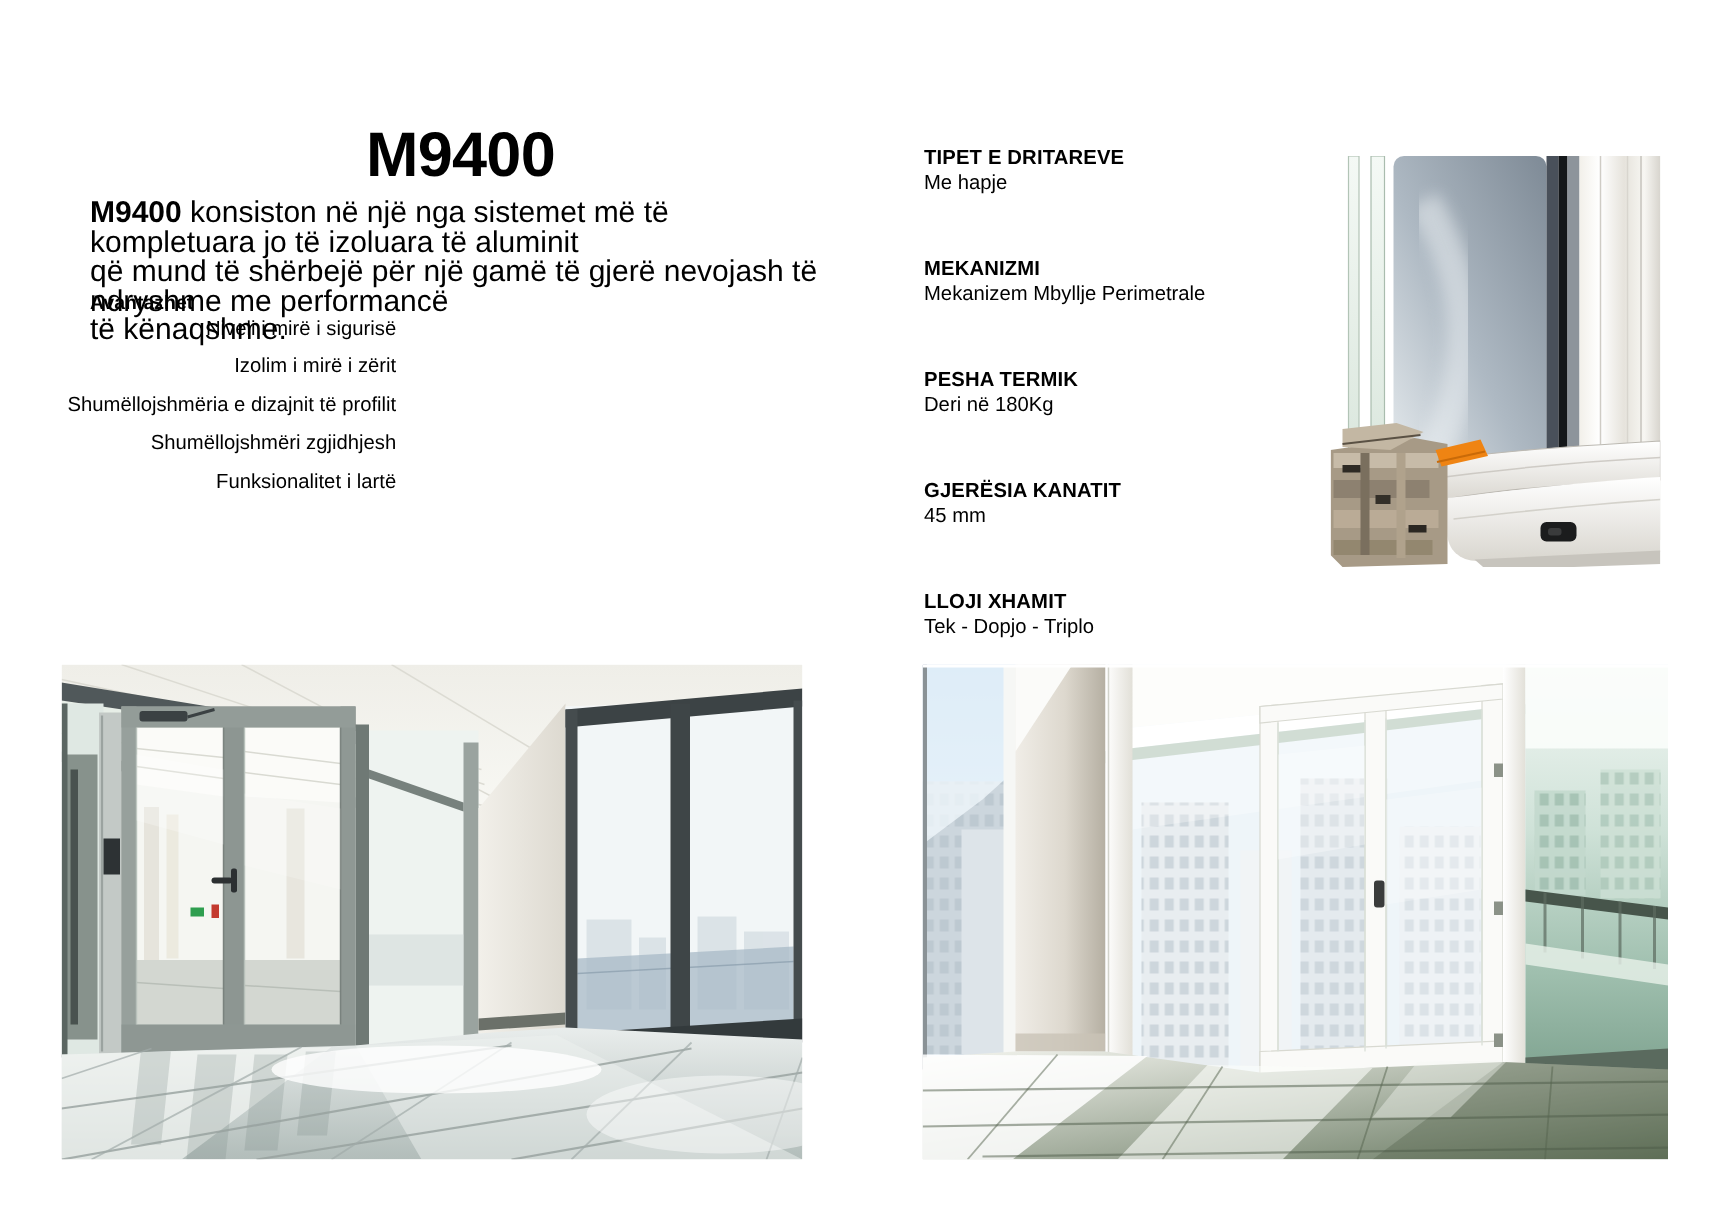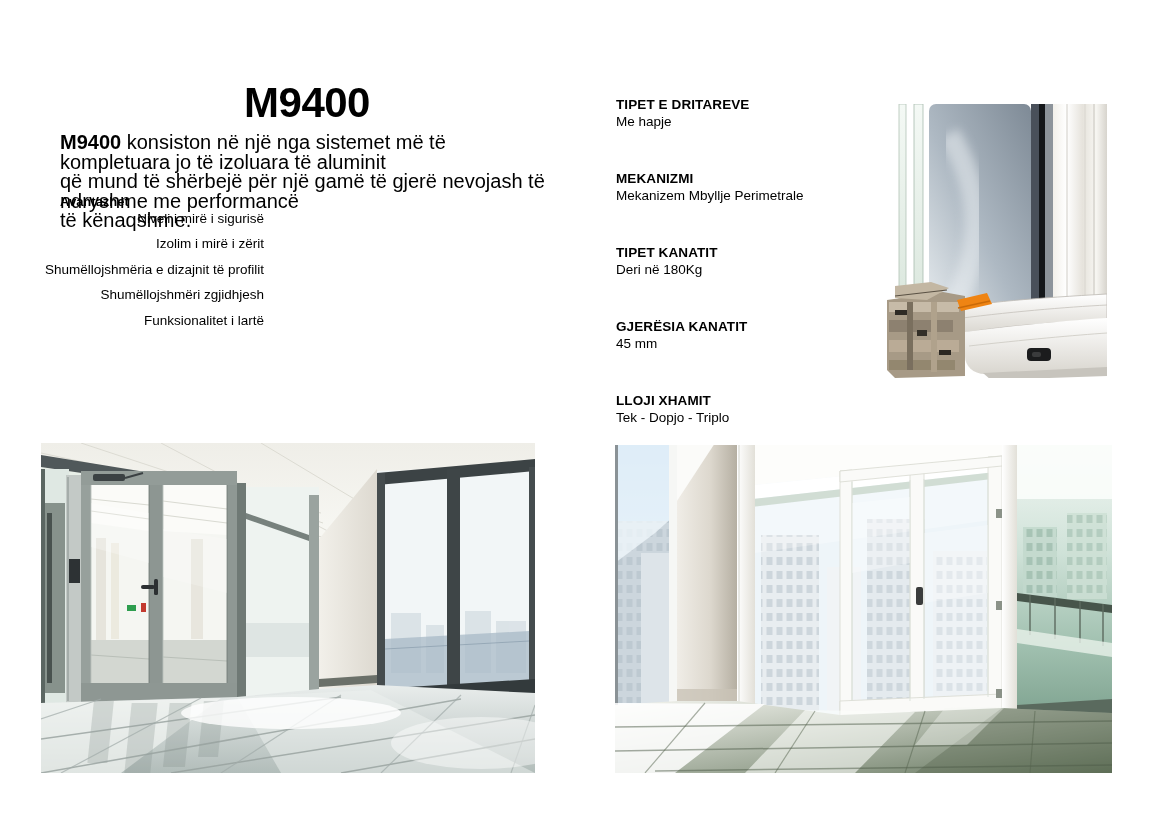--- a/index.html
+++ b/index.html
@@ -47,21 +47,21 @@
   <div class="abs specs">
     <div class="spec">
       <div class="spec-label">TIPET E DRITAREVE</div>
       <div class="spec-value">Me hapje</div>
     </div>
     <div class="spec">
       <div class="spec-label">MEKANIZMI</div>
       <div class="spec-value">Mekanizem Mbyllje Perimetrale</div>
     </div>
     <div class="spec">
-      <div class="spec-label">TIPET KANATIT</div>
+      <div class="spec-label">PESHA TERMIK</div>
       <div class="spec-value">Deri në 180Kg</div>
     </div>
     <div class="spec">
       <div class="spec-label">GJERËSIA KANATIT</div>
       <div class="spec-value">45 mm</div>
     </div>
     <div class="spec">
       <div class="spec-label">LLOJI XHAMIT</div>
       <div class="spec-value">Tek - Dopjo - Triplo</div>
     </div>

